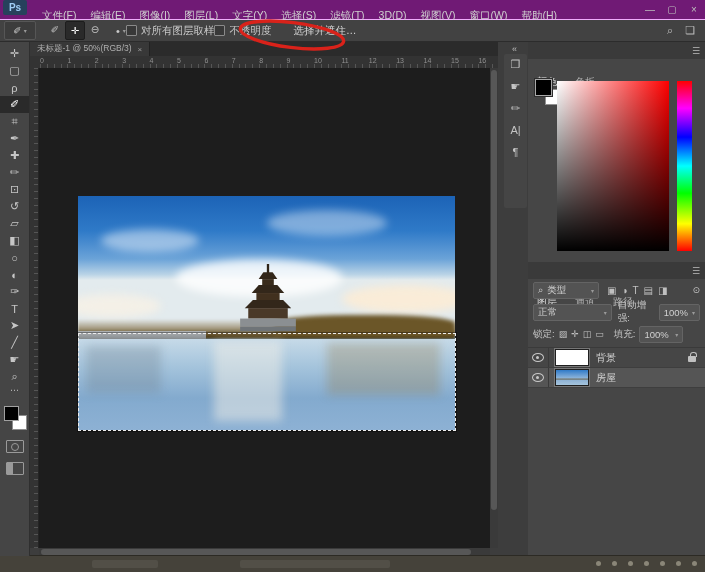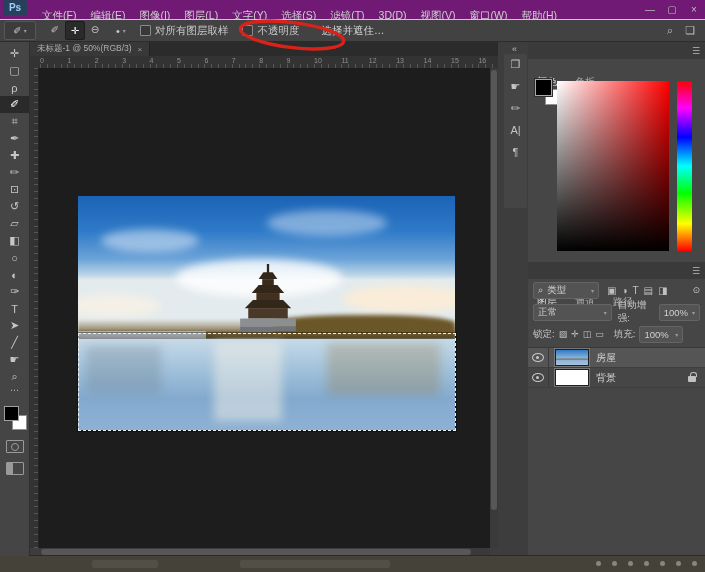--- a/index.html
+++ b/index.html
@@ -16,21 +16,21 @@
   
   .options-bar{position:absolute;left:0;top:20px;right:0;height:21px;background:#424242;
                border-bottom:1px solid #2c2c2c;display:flex;align-items:center;font-size:10.5px;color:#c9c9c9;z-index:5;}
   .opt-tool{width:30px;height:17px;margin-left:4px;border:1px solid #565656;border-radius:2px;
             display:flex;align-items:center;justify-content:center;gap:2px;background:#3c3c3c;font-size:10px;}
   .mini-chevron{font-size:6px;color:#9a9a9a;}
   .opt-group{display:flex;margin-left:10px;gap:1px;}
   .mode-btn{width:18px;height:17px;display:flex;align-items:center;justify-content:center;font-size:10px;color:#c2c2c2;border-radius:2px;}
   .mode-btn.active{background:#2a2a2a;border:1px solid #1d1d1d;color:#fff;}
   .brush-size{margin-left:12px;display:flex;align-items:center;gap:3px;font-size:11px;}
-  .checkbox-group{display:flex;align-items:center;margin-left:14px;gap:4px;cursor:default;}
+  .checkbox-group{display:flex;align-items:center;gap:4px;cursor:default;}
   .checkbox{width:9px;height:9px;border:1px solid #8a8a8a;background:#383838;border-radius:1px;}
   .opt-button{margin-left:16px;padding:2px 6px;color:#d6d6d6;}
   .opt-right{margin-left:auto;display:flex;align-items:center;gap:12px;margin-right:10px;}
   .opt-right span{color:#bdbdbd;font-size:11px;}
   
   .annotation{position:absolute;left:228px;top:17px;width:130px;height:42px;z-index:9;pointer-events:none;}
   
   .toolbar{position:absolute;left:0;top:42px;width:29px;bottom:16px;background:#454545;
            border-right:1px solid #2f2f2f;display:flex;flex-direction:column;align-items:center;z-index:4;}
   .tool{width:29px;height:17px;display:flex;align-items:center;justify-content:center;
@@ -358,35 +358,35 @@
               <span>▭</span>
             </div>
           <span style="margin-left:6px;">填充:</span>
           <div class="lp-select" style="width:34px;">
             <span>100%</span>
             <span class="lp-chev">▾</span>
           </div>
         </div>
 
         <div class="layer-rows">
-          <div class="layer-row selected">
-            <div class="eye-cell">
-                <span class="eye"></span>
-              </div>
-            <div class="layer-thumb thumb-scene"></div>
-            <span>房屋</span>
-          </div>
           <div class="layer-row">
             <div class="eye-cell">
                 <span class="eye"></span>
               </div>
             <div class="layer-thumb thumb-white"></div>
             <span>背景</span>
             <span class="padlock layer-lock"></span>
           </div>
+          <div class="layer-row selected">
+            <div class="eye-cell">
+                <span class="eye"></span>
+              </div>
+            <div class="layer-thumb thumb-scene"></div>
+            <span>房屋</span>
+          </div>
         </div>
       </div>
     </div>
   </div>
 
   <div class="bottom-bar">
     <div class="bb-blob" style="left:92px;width:66px;"></div>
     <div class="bb-blob" style="left:240px;width:150px;"></div>
     <div class="tray">
       <i></i>

